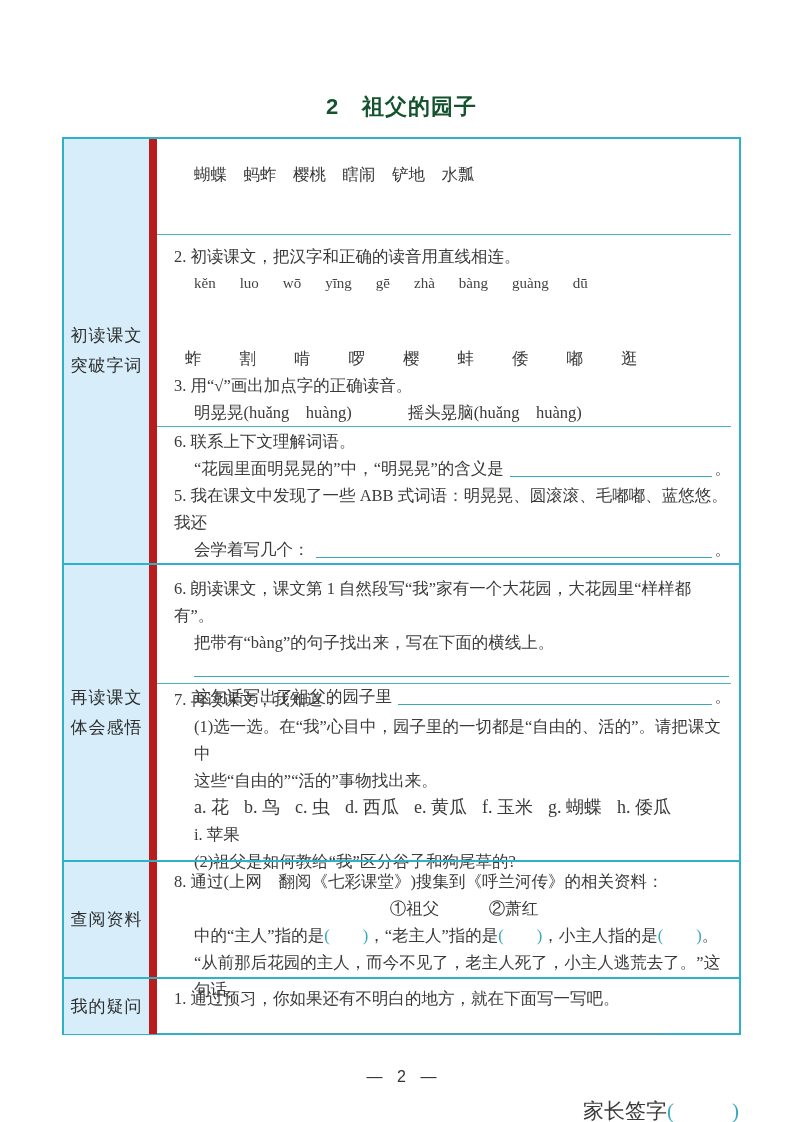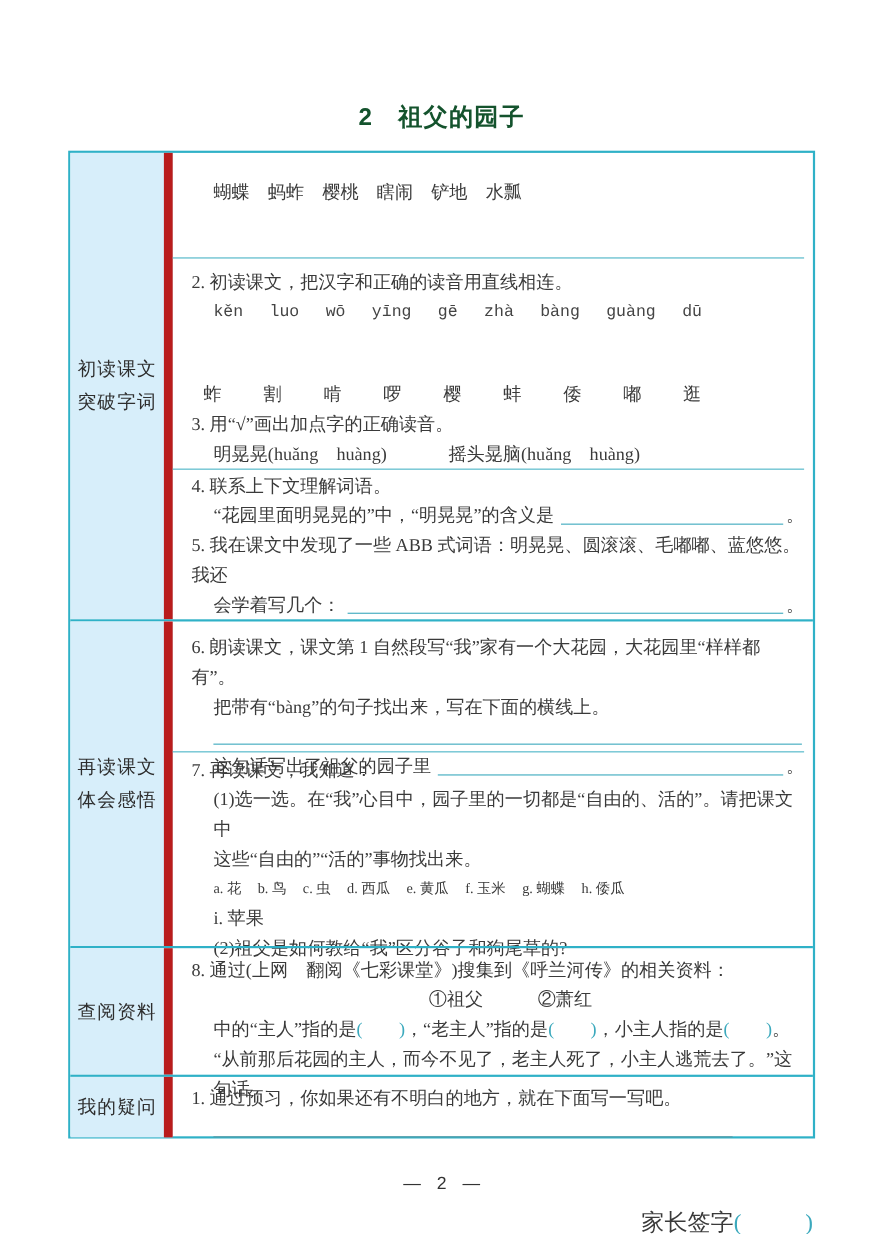--- a/index.html
+++ b/index.html
@@ -34,25 +34,25 @@
   .fill { display:flex; }
   .blank { flex:1; border-bottom:1px solid #3ba9bd; margin:0 3px 5px 6px; }
   .teal { color:#3ba9bd; }
   .dotted { position:relative; }
   .dotted::after {
     content:"•"; position:absolute; left:50%; bottom:-11px;
     transform:translateX(-50%); font-size:10px; color:#3a3a3a;
   }
   .pinyin-row {
     display:flex; gap:24px; padding-left:37px; line-height:27px;
-    font-family:Liberation Mono, monospace; font-size:15px; color:#444;
+    font-family:Liberation Serif, serif; font-size:15px; color:#444;
     margin-bottom:48px;
   }
   .hanzi-row { display:flex; gap:38px; padding-left:28px; font-size:16.5px; line-height:27px; }
-  .options-row { display:flex; gap:15px; padding-left:37px; font-size:13px; line-height:27px; }
+  .options-row { display:flex; gap:15px; padding-left:37px; font-size:18px; line-height:27px; }
   .center-ln { text-align:center; padding-left:40px; font-size:16.5px; line-height:27px; }
   .gap56 { display:inline-block; width:56px; }
   .blank-full { margin-left:37px; margin-right:2px; height:21px; border-bottom:1px solid #3ba9bd; margin-bottom:6px; }
   .blank-q9 { margin-left:37px; width:472px; height:22px; border-bottom:1px solid #5b9aa6; }
   .sign-line {
     position:absolute; top:1098px; right:64px; font-size:21px; line-height:27px;
   }
   .sign-space { display:inline-block; width:58px; }
   .page-num {
     position:absolute; top:1068px; left:0; width:100%; text-align:center;
@@ -106,21 +106,21 @@
             <span>嘟</span>
             <span>逛</span>
           </div>
           <div class="ln-num">3. 用“√”画出加点字的正确读音。</div>
           <div class="ln">
             <span>明</span><span class="dotted">晃</span><span>晃(huǎng　huàng)</span><span class="gap56"></span><span>摇头</span><span class="dotted">晃</span><span>脑(huǎng　huàng)</span>
           </div>
         </div>
 
         <div class="sub pt0">
-          <div class="ln-num">4. 联系上下文理解词语。</div>
+          <div class="ln-num">6. 联系上下文理解词语。</div>
           <div class="ln fill">
             <span>“花园里面明晃晃的”中，“明晃晃”的含义是</span>
             <span class="blank"></span>
             <span>。</span>
           </div>
           <div class="ln-num">5. 我在课文中发现了一些 ABB 式词语：明晃晃、圆滚滚、毛嘟嘟、蓝悠悠。我还</div>
           <div class="ln fill">
             <span>会学着写几个：</span>
             <span class="blank"></span>
             <span>。</span>

